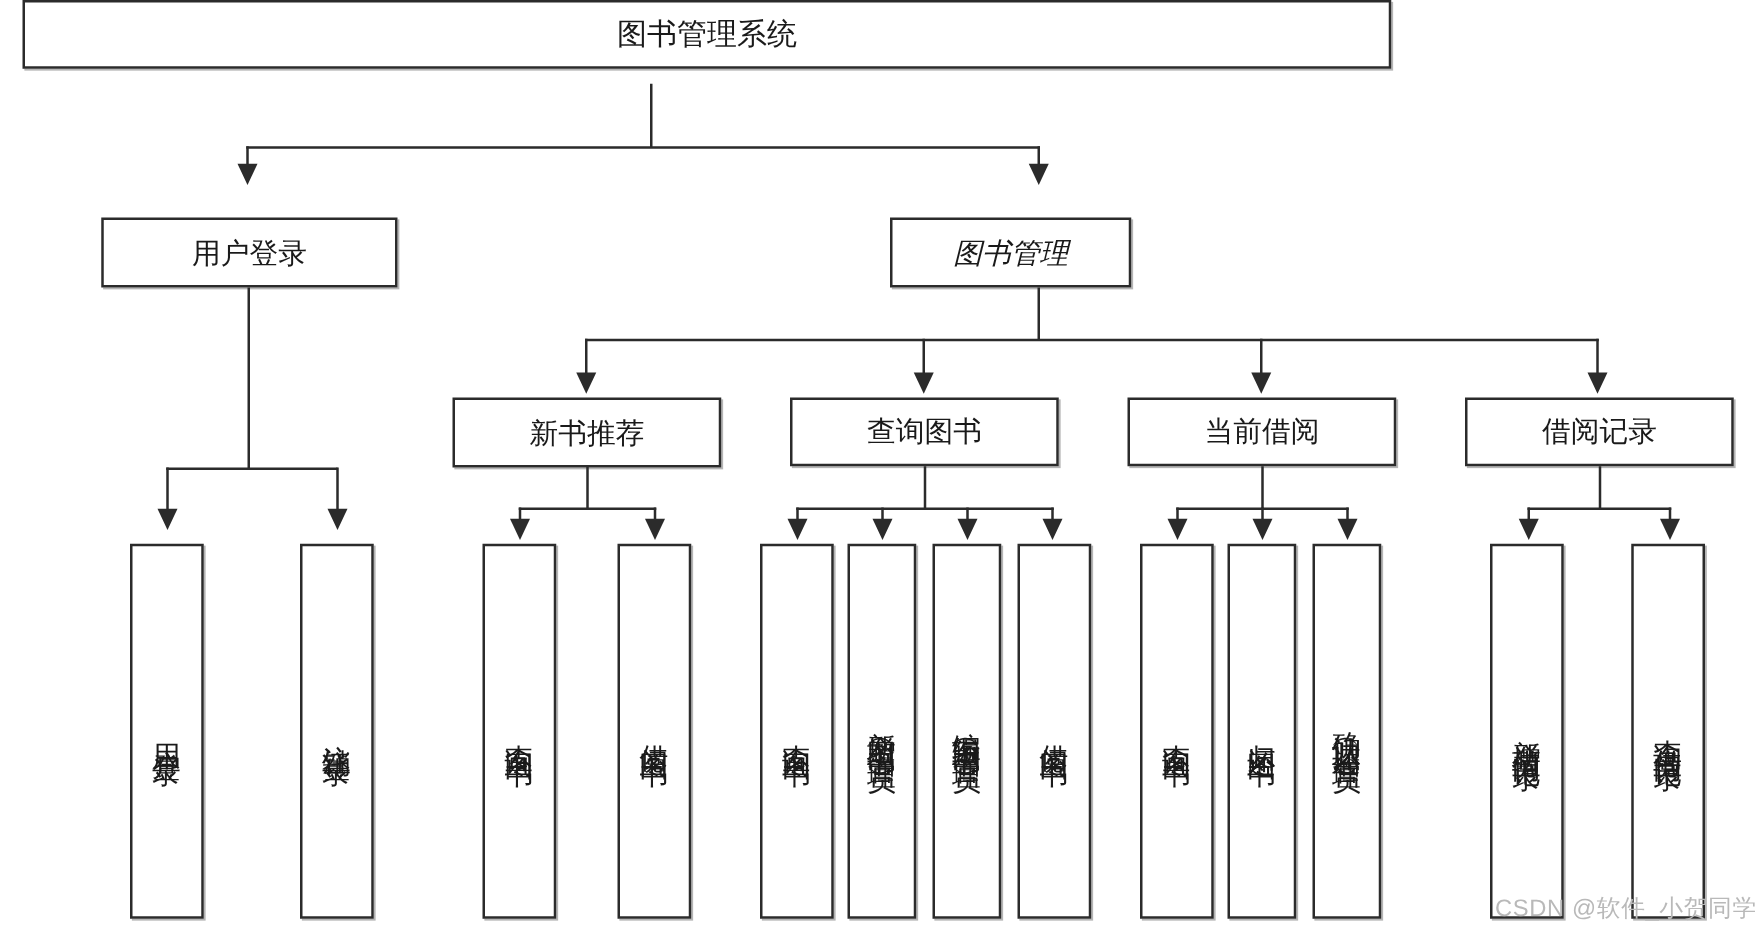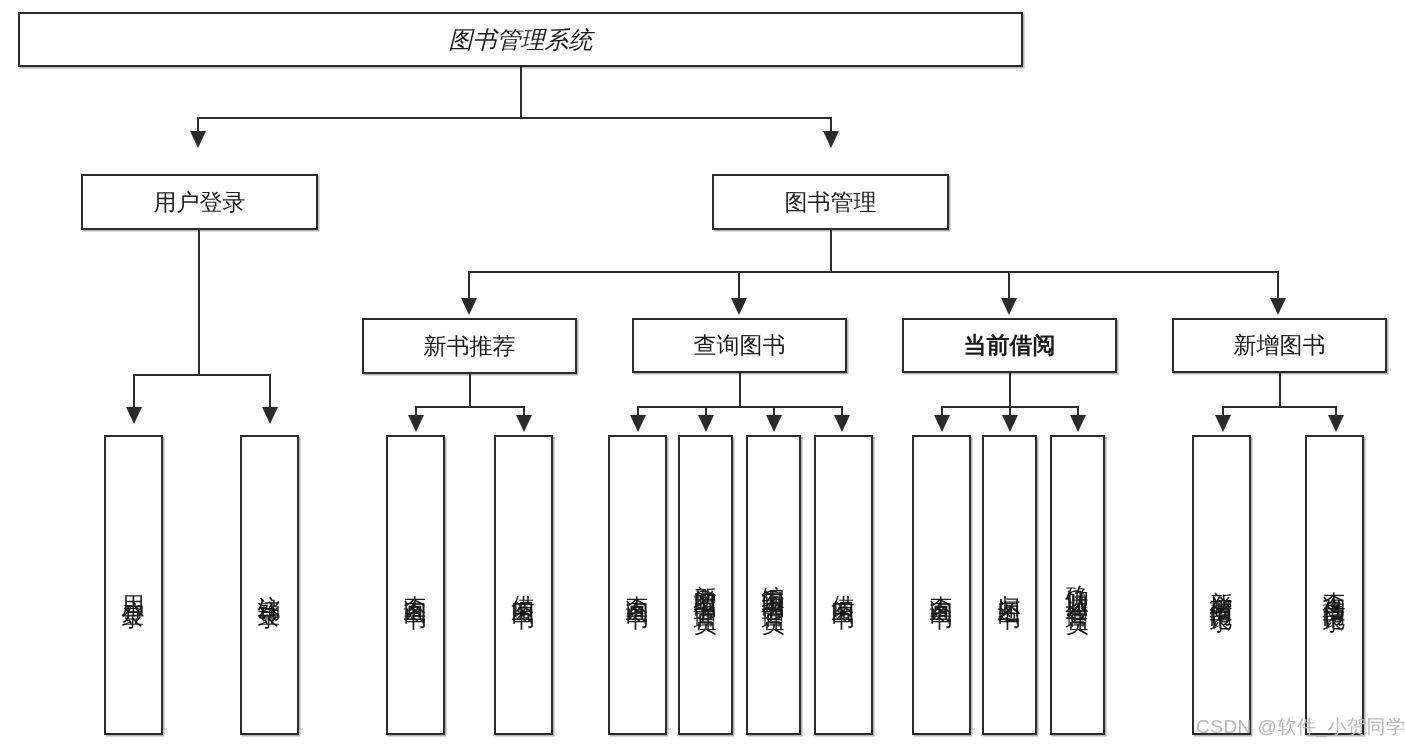--- a/index.html
+++ b/index.html
@@ -81,39 +81,39 @@
     color: #b9b9b9;
     white-space: nowrap;
     letter-spacing: 0.5px;
   }
 </style>
 </head>
 <body>
 
 <div id="canvas">
 
-  <div class="node h root" style="left:18px; top:12px; width:1005px; height:55px;font-style:italic;">
+  <div class="node h root" style="left:18px; top:0; width:1095px; height:55px;">
     <span class="lbl">图书管理系统</span>
   </div>
 
   <div class="ln vt" style="left:520px; top:67px; width:2px; height:51px;"></div>
 
   <div class="ln hz" style="left:197px; top:117px; width:635px; height:2px;"></div>
 
   <div class="ln vt" style="left:197px; top:117px; width:2px; height:17px;"></div>
   <div class="arrow" style="left:190px; top:131px;"></div>
 
   <div class="ln vt" style="left:830px; top:117px; width:2px; height:17px;"></div>
   <div class="arrow" style="left:823px; top:131px;"></div>
 
   <div class="node h" style="left:81px; top:174px; width:237px; height:56px;">
     <span class="lbl">用户登录</span>
   </div>
 
-  <div class="node h" style="left:712px; top:174px; width:237px; height:56px;">
+  <div class="node h" style="left:712px; top:174px; width:193px; height:56px;font-style:italic;">
     <span class="lbl">图书管理</span>
   </div>
 
   <div class="ln vt" style="left:198px; top:230px; width:2px; height:145px;"></div>
   <div class="ln hz" style="left:133px; top:374px; width:137px; height:2px;"></div>
   <div class="ln vt" style="left:133px; top:374px; width:2px; height:36px;"></div>
   <div class="arrow" style="left:126px; top:407px;"></div>
   <div class="ln vt" style="left:269px; top:374px; width:2px; height:36px;"></div>
   <div class="arrow" style="left:262px; top:407px;"></div>
 
@@ -131,25 +131,25 @@
 
   <div class="ln vt" style="left:1277px; top:271px; width:2px; height:30px;"></div>
   <div class="arrow" style="left:1270px; top:298px;"></div>
 
   <div class="node h" style="left:362px; top:318px; width:215px; height:56px;">
     <span class="lbl">新书推荐</span>
   </div>
   <div class="node h" style="left:632px; top:318px; width:215px; height:55px;">
     <span class="lbl">查询图书</span>
   </div>
-  <div class="node h" style="left:902px; top:318px; width:215px; height:55px;font-weight:bold;">
+  <div class="node h" style="left:902px; top:318px; width:215px; height:55px;">
     <span class="lbl">当前借阅</span>
   </div>
   <div class="node h" style="left:1172px; top:318px; width:215px; height:55px;">
-    <span class="lbl">新增图书</span>
+    <span class="lbl">借阅记录</span>
   </div>
 
   <div class="ln vt" style="left:469px; top:373px; width:2px; height:34px;"></div>
   <div class="ln hz" style="left:415px; top:406px; width:110px; height:2px;"></div>
   <div class="ln vt" style="left:415px; top:406px; width:2px; height:12px;"></div>
   <div class="arrow" style="left:408px; top:415px;"></div>
   <div class="ln vt" style="left:523px; top:406px; width:2px; height:12px;"></div>
   <div class="arrow" style="left:516px; top:415px;"></div>
 
   <div class="ln vt" style="left:739px; top:373px; width:2px; height:34px;"></div>

